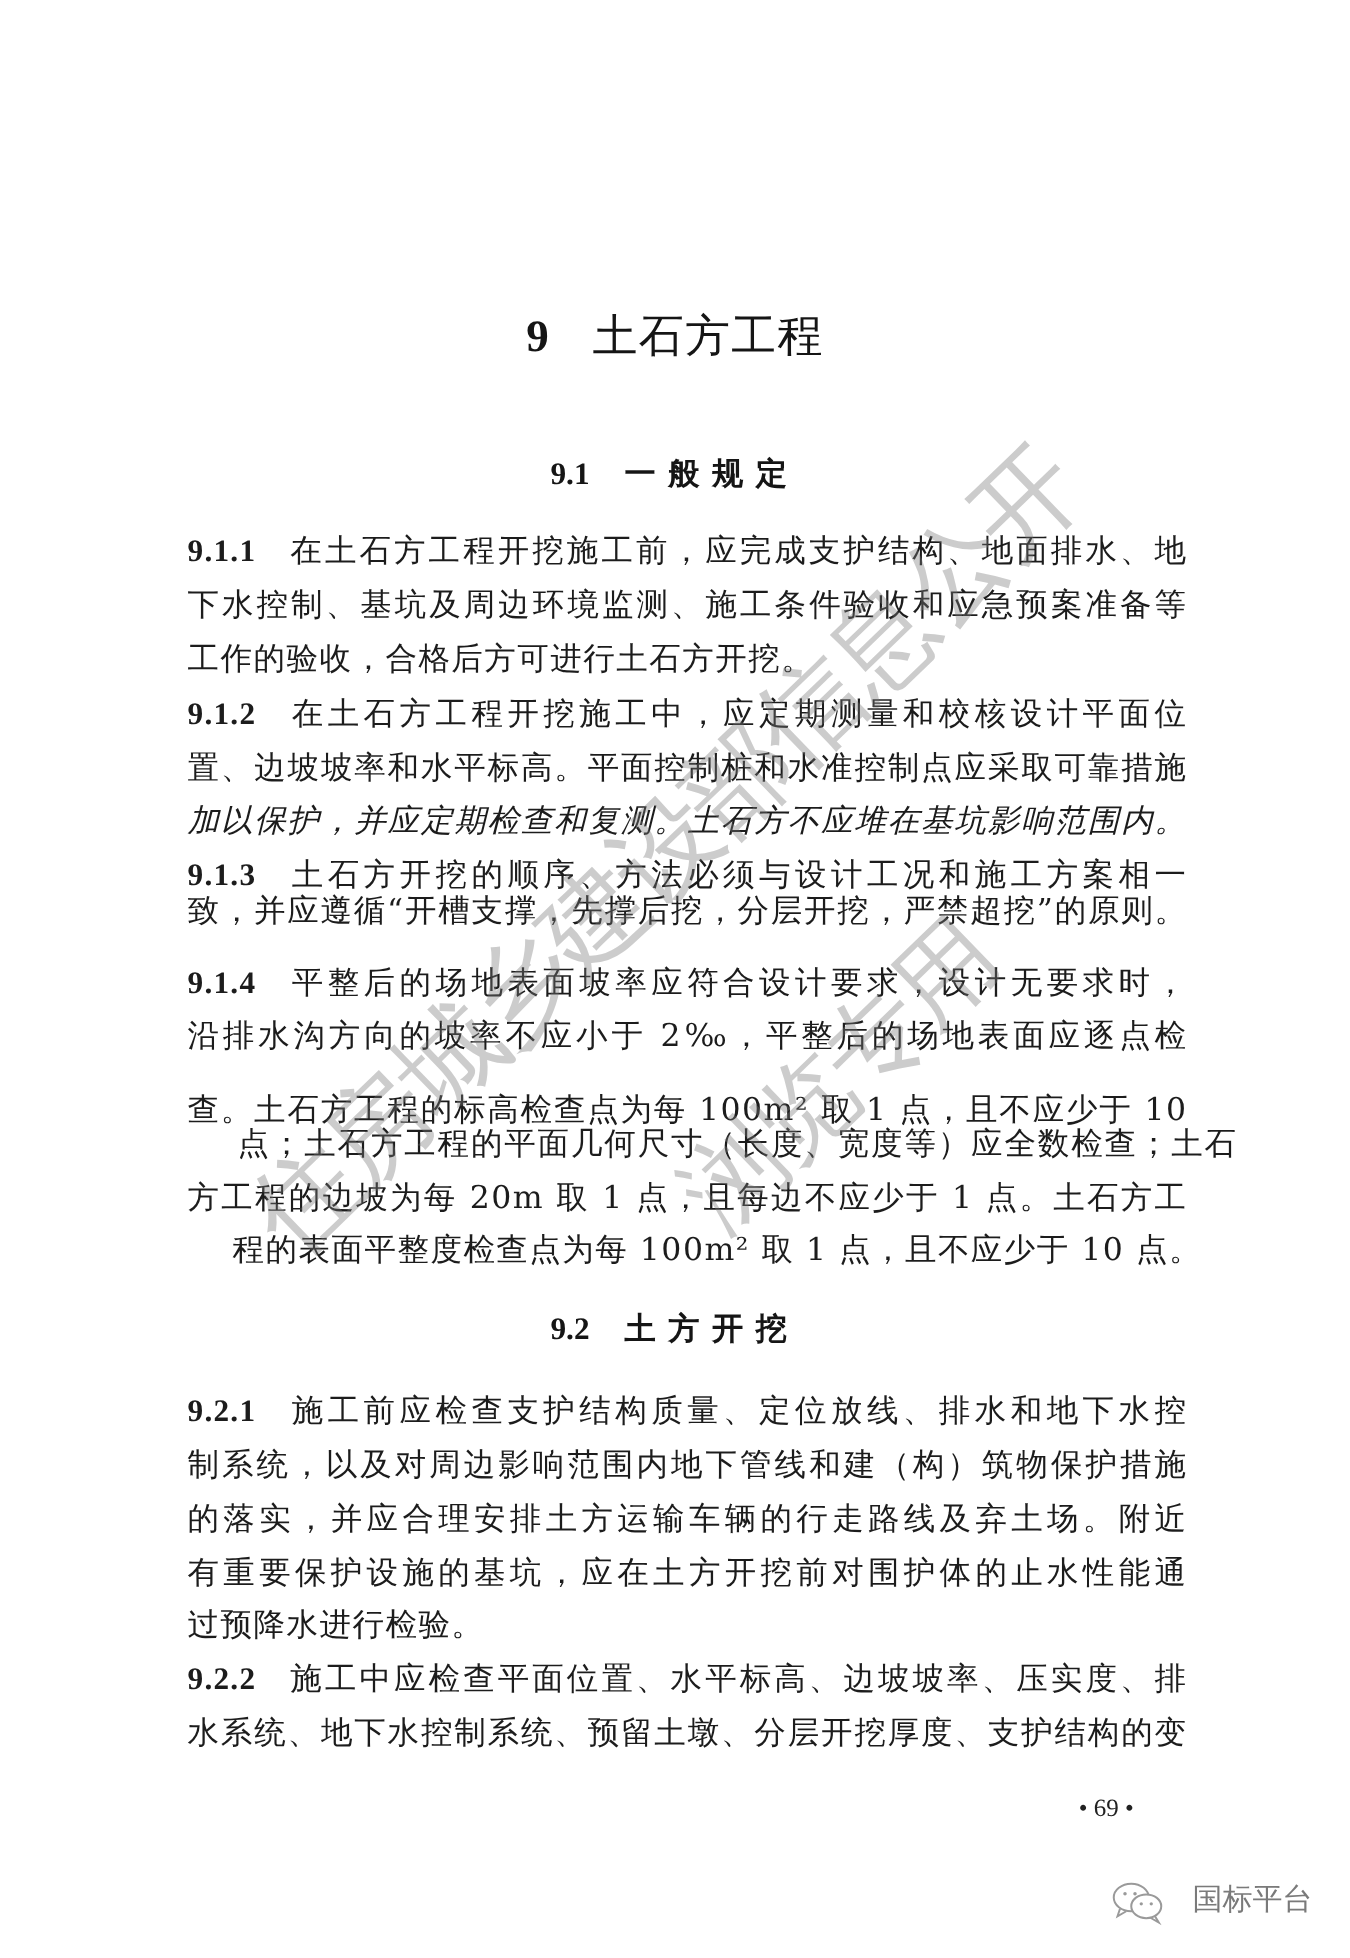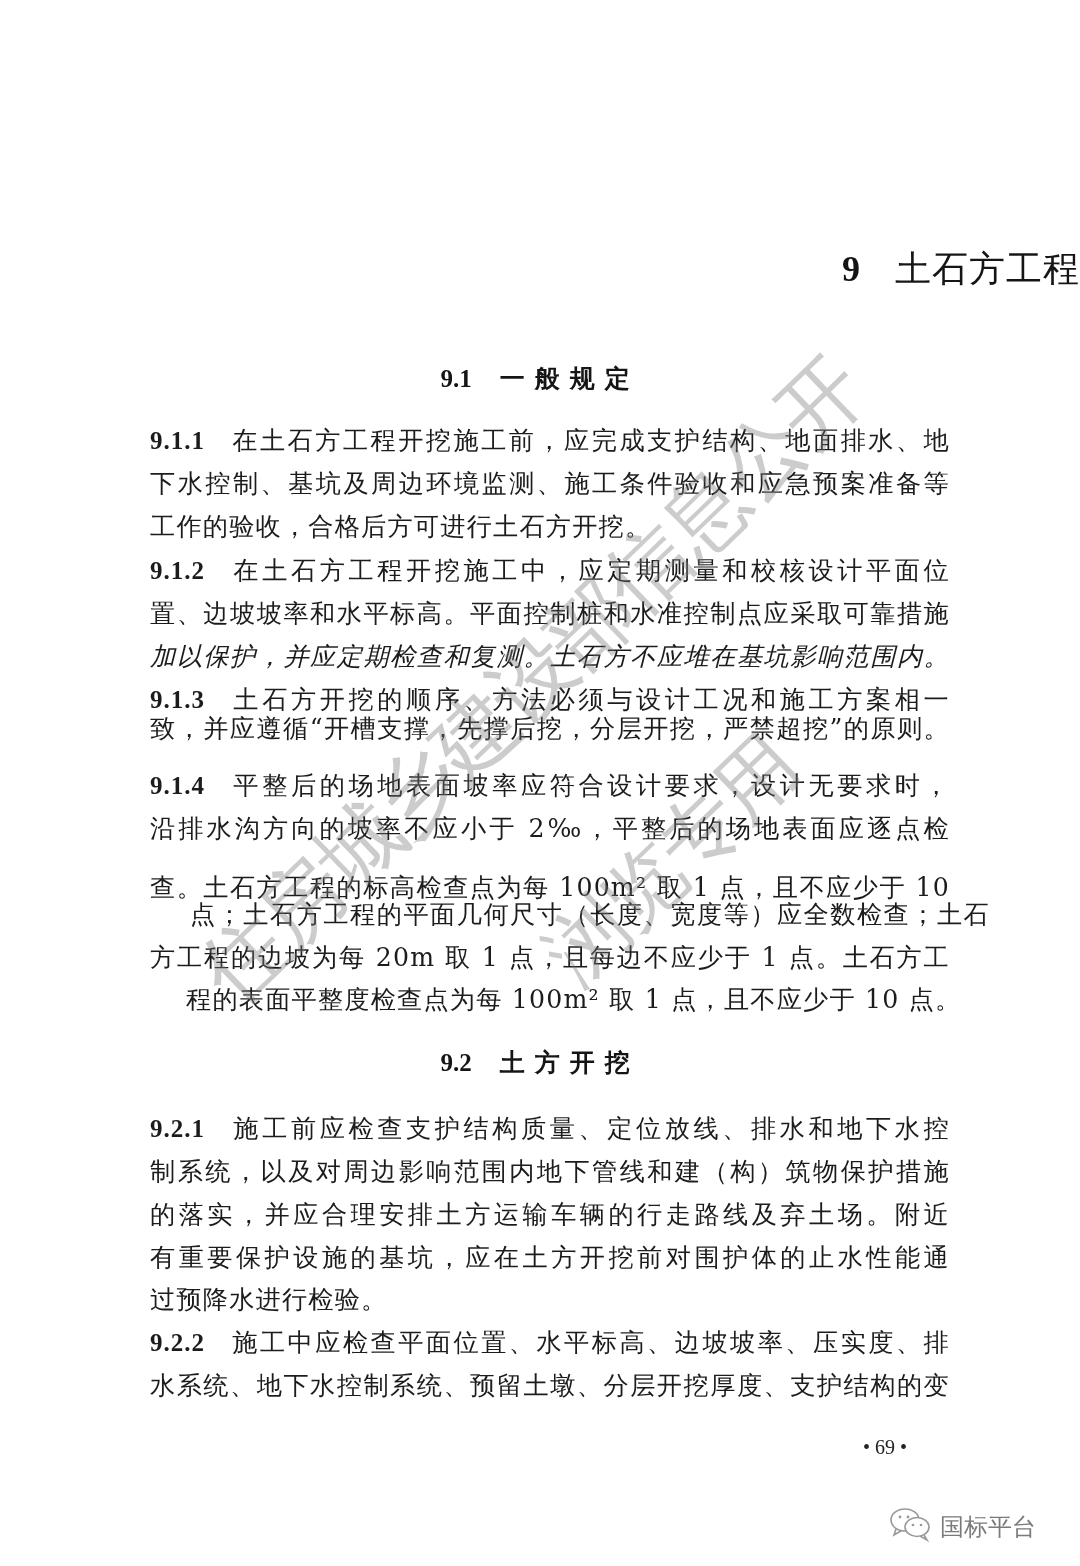--- a/index.html
+++ b/index.html
@@ -2,21 +2,21 @@
 <html><head>
 <meta charset="utf-8">
 <style>
   html, body { margin: 0; padding: 0; }
   body {
     width: 1080px; height: 1566px; background: #ffffff; position: relative; overflow: hidden;
     font-family: "DejaVu Serif", "Liberation Serif", serif; color: #1a1a1a;
   }
   .page { position: absolute; left: 0; top: 0; width: 1080px; height: 1566px; }
   .chapter-title {
-    position: absolute; top: 245px; left: 0; width: 1080px; text-align: right;
+    position: absolute; top: 245px; left: 0; width: 1080px; text-align: center;
     font-size: 36px; letter-spacing: 1px; color: #151515;
   }
   .chapter-title .num { font-family: "Liberation Serif", serif; font-weight: bold; margin-right: 34px; }
   .section-title {
     position: absolute; left: 0; width: 1080px; text-align: center;
     font-size: 25px; font-weight: bold; color: #151515;
   }
   .section-title .num { font-family: "Liberation Serif", serif; margin-right: 28px; }
   .section-title .name { letter-spacing: 10px; }
   .line {
@@ -29,21 +29,21 @@
     position: absolute; top: 1436px; left: 840px; width: 90px; text-align: center;
     font-family: "Liberation Serif", serif; font-size: 20px; color: #222;
   }
   .watermark {
     position: absolute; pointer-events: none; color: rgba(120,120,120,0.38);
     font-family: "DejaVu Sans", sans-serif; white-space: nowrap; transform-origin: left center;
   }
   .wm1 { left: 215px; top: 930px; font-size: 84px; transform: rotate(-44deg); letter-spacing: -4px; }
   .wm2 { left: 560px; top: 915px; font-size: 80px; transform: rotate(-44deg); letter-spacing: -2px; }
   .footer-logo {
-    position: absolute; left: 888px; top: 1503px; height: 40px; display: flex; align-items: flex-end; gap: 6px;
+    position: absolute; left: 888px; top: 1503px; height: 40px; display: flex; align-items: flex-start; gap: 20px;
     color: #7a7a7a; font-family: "DejaVu Sans", sans-serif; font-size: 24px;
   }
   .footer-logo svg { width: 46px; height: 38px; }
 </style>
 </head>
 <body>
 
 <div class="page">
 
   <div class="chapter-title">

